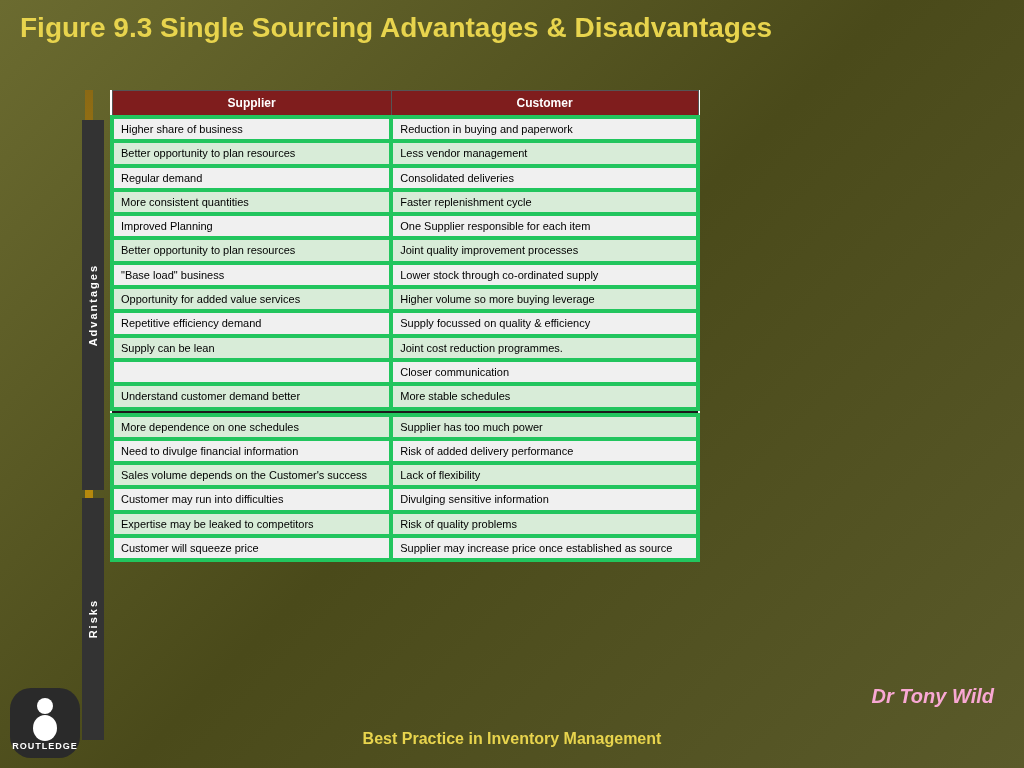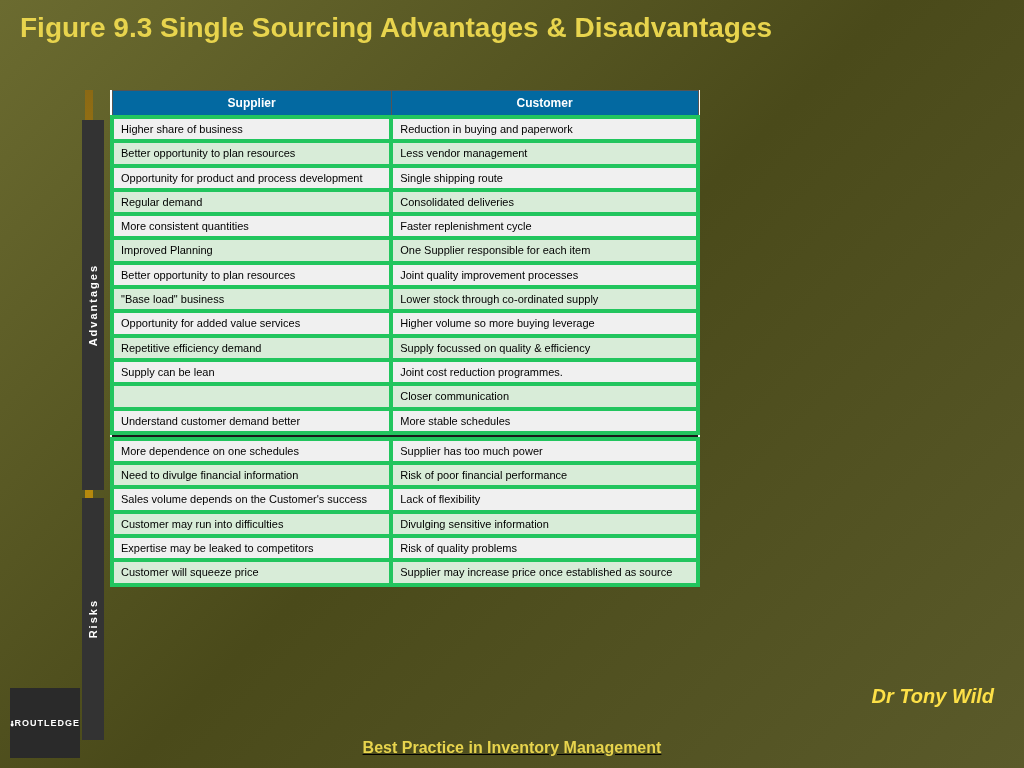--- a/index.html
+++ b/index.html
@@ -75,21 +75,21 @@
       transform: rotate(180deg);
       letter-spacing: 2px;
     }
     table {
       width: 590px;
       border-collapse: collapse;
       font-size: 11px;
       background: white;
     }
     thead th {
-      background: #0369a1;
+      background: #7f1d1d;
       color: white;
       font-weight: bold;
       padding: 5px 8px;
       text-align: center;
       border: 1px solid #555;
       font-size: 12px;
     }
     tbody tr:nth-child(odd) {
       background: #f0f0f0;
     }
@@ -104,55 +104,55 @@
       font-size: 11px;
     }
     .divider-row td {
       background: #1a1a1a !important;
       height: 6px;
       padding: 0;
       border: none;
     }
     .footer-bar {
       position: absolute;
-      bottom: 11px;
+      bottom: 20px;
       left: 0;
       right: 0;
       text-align: center;
-      text-decoration: underline;
     }
     .footer-text {
       color: #e8d44d;
       font-size: 16px;
       font-weight: bold;
     }
     .dr-tony {
       position: absolute;
       bottom: 60px;
       right: 30px;
-      color: #fde047;
+      color: #f9a8d4;
       font-size: 20px;
       font-style: italic;
       font-weight: bold;
     }
     .routledge-logo {
       position: absolute;
       bottom: 10px;
       left: 10px;
       width: 70px;
       height: 70px;
       background: #2a2a2a;
       display: flex;
-      flex-direction: row;
+      flex-direction: column;
       align-items: center;
       justify-content: center;
       color: white;
       font-size: 9px;
       font-weight: bold;
       letter-spacing: 1px;
+      border-radius: 21px;
     }
     .routledge-logo .figure-icon {
       width: 35px;
       height: 45px;
     }
     .left-stripe {
       position: absolute;
       left: 85px;
       top: 90px;
       bottom: 50px;
@@ -194,24 +194,20 @@
       <tbody id="table-body">
       <tr>
             <td>Higher share of business</td>
             <td>Reduction in buying and paperwork</td>
           </tr>
           <tr>
             <td>Better opportunity to plan resources</td>
             <td>Less vendor management</td>
           </tr>
           <tr>
-            <td>Opportunity for product and process development</td>
-            <td>Single shipping route</td>
-          </tr>
-          <tr>
             <td>Regular demand</td>
             <td>Consolidated deliveries</td>
           </tr>
           <tr>
             <td>More consistent quantities</td>
             <td>Faster replenishment cycle</td>
           </tr>
           <tr>
             <td>Improved Planning</td>
             <td>One Supplier responsible for each item</td>
@@ -246,21 +242,21 @@
           </tr>
           <tr class="divider-row">
             <td colspan="2"></td>
           </tr>
           <tr>
             <td>More dependence on one schedules</td>
             <td>Supplier has too much power</td>
           </tr>
           <tr>
             <td>Need to divulge financial information</td>
-            <td>Risk of poor financial performance</td>
+            <td>Risk of added delivery performance</td>
           </tr>
           <tr>
             <td>Sales volume depends on the Customer's success</td>
             <td>Lack of flexibility</td>
           </tr>
           <tr>
             <td>Customer may run into difficulties</td>
             <td>Divulging sensitive information</td>
           </tr>
           <tr>

